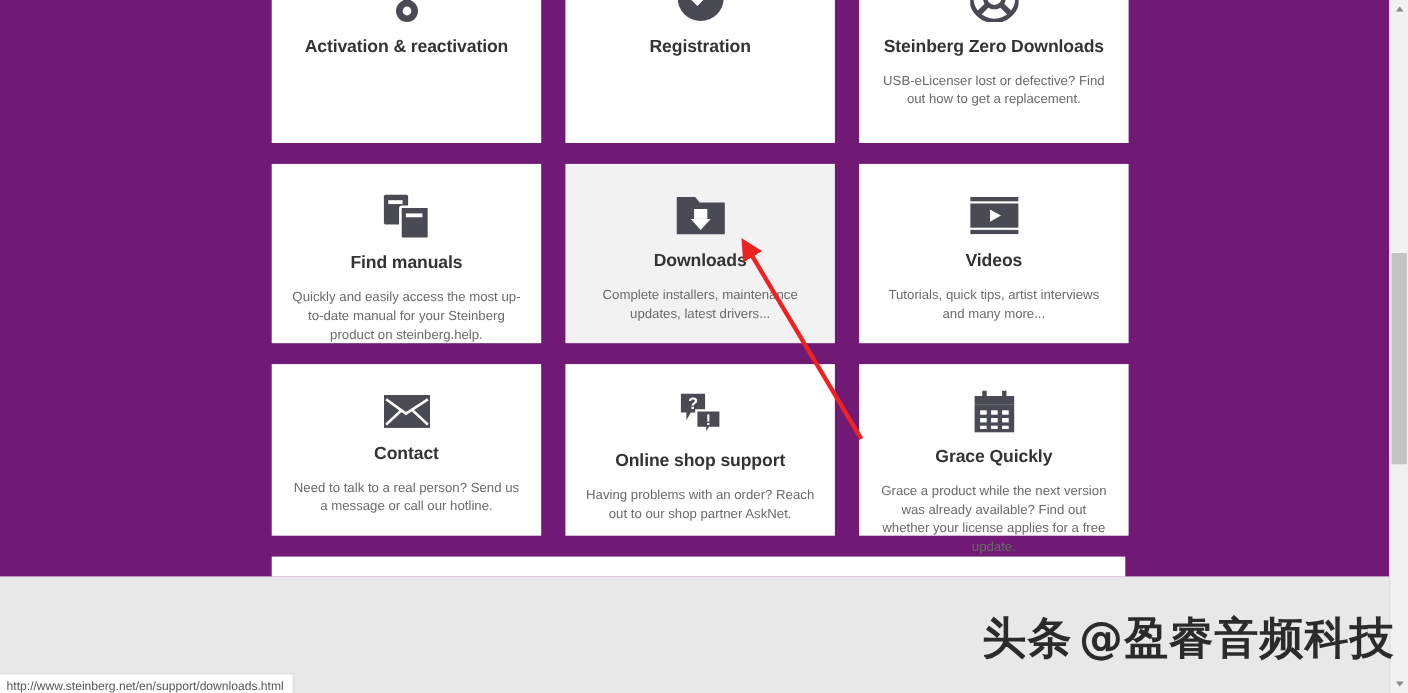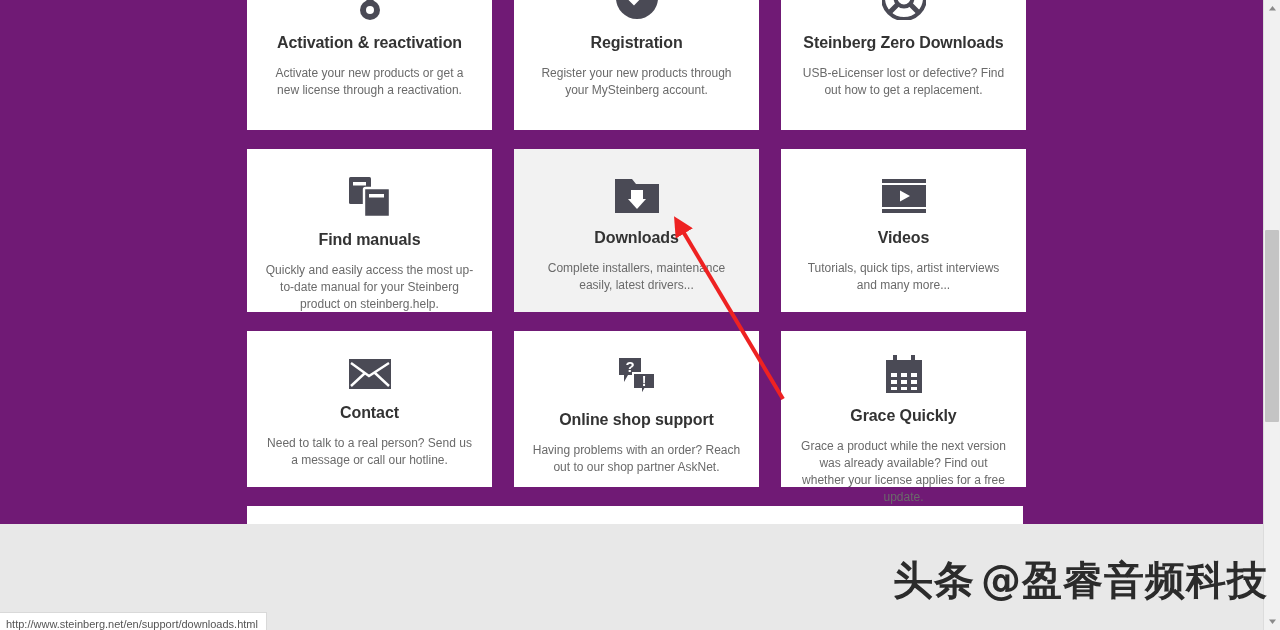--- a/index.html
+++ b/index.html
@@ -167,32 +167,30 @@
           <svg width="30" height="46" viewBox="0 0 30 46">
             <circle cx="15" cy="35" r="10"></circle>
             <circle cx="15" cy="35" r="4" fill="#ffffff"></circle>
             <rect x="11.5" y="2" width="7" height="26"></rect>
             <rect x="18.5" y="6" width="5" height="3.2"></rect>
             <rect x="18.5" y="12" width="5" height="3.2"></rect>
             <rect x="18.5" y="18" width="5" height="3.2"></rect>
           </svg>
         </div>
         <div class="card-title">Activation &amp; reactivation</div>
-        <div class="card-desc">Activate your new products or get a new license through a reactivation.</div>
       </div>
 
       <div class="card r1">
         <div class="card-icon">
           <svg width="42" height="42" viewBox="0 0 42 42">
             <circle cx="21" cy="21" r="21"></circle>
             <path d="M11 21.5 L18 28.5 L31.5 14.5 L28.3 11.4 L18 22.1 L14 18.3 Z" fill="#ffffff"></path>
           </svg>
         </div>
         <div class="card-title">Registration</div>
-        <div class="card-desc">Register your new products through your MySteinberg account.</div>
       </div>
 
       <div class="card r1">
         <div class="card-icon">
           <svg width="44" height="44" viewBox="0 0 44 44">
             <circle cx="22" cy="22" r="21" fill="none" stroke="#4a4a55" stroke-width="4"></circle>
             <circle cx="22" cy="22" r="8.5" fill="none" stroke="#4a4a55" stroke-width="4"></circle>
             <path d="M7 7 L16 16 M37 7 L28 16 M7 37 L16 28 M37 37 L28 28" stroke="#4a4a55" stroke-width="5" fill="none"></path>
           </svg>
         </div>
@@ -217,21 +215,21 @@
       <div class="card r2 hover">
         <div class="card-icon">
           <svg width="44" height="38" viewBox="0 0 44 38">
             <path d="M0 2 L17 2 L21 7 L44 7 L44 36 L0 36 Z"></path>
             <path d="M22 14 L22 22 L16 22 L22 31 L28 22 L22 22 Z" fill="#ffffff"></path>
             <rect x="16" y="13" width="12" height="9" fill="#ffffff"></rect>
             <path d="M13 22 L31 22 L22 32 Z" fill="#ffffff"></path>
           </svg>
         </div>
         <div class="card-title">Downloads</div>
-        <div class="card-desc">Complete installers, maintenance easily, latest drivers...</div>
+        <div class="card-desc">Complete installers, maintenance updates, latest drivers...</div>
       </div>
 
       <div class="card r2">
         <div class="card-icon">
           <svg width="44" height="34" viewBox="0 0 44 34">
             <rect x="0" y="0" width="44" height="4"></rect>
             <rect x="0" y="6" width="44" height="22"></rect>
             <rect x="0" y="30" width="44" height="4"></rect>
             <path d="M18 11.5 L28 17 L18 22.5 Z" fill="#ffffff"></path>
           </svg>

